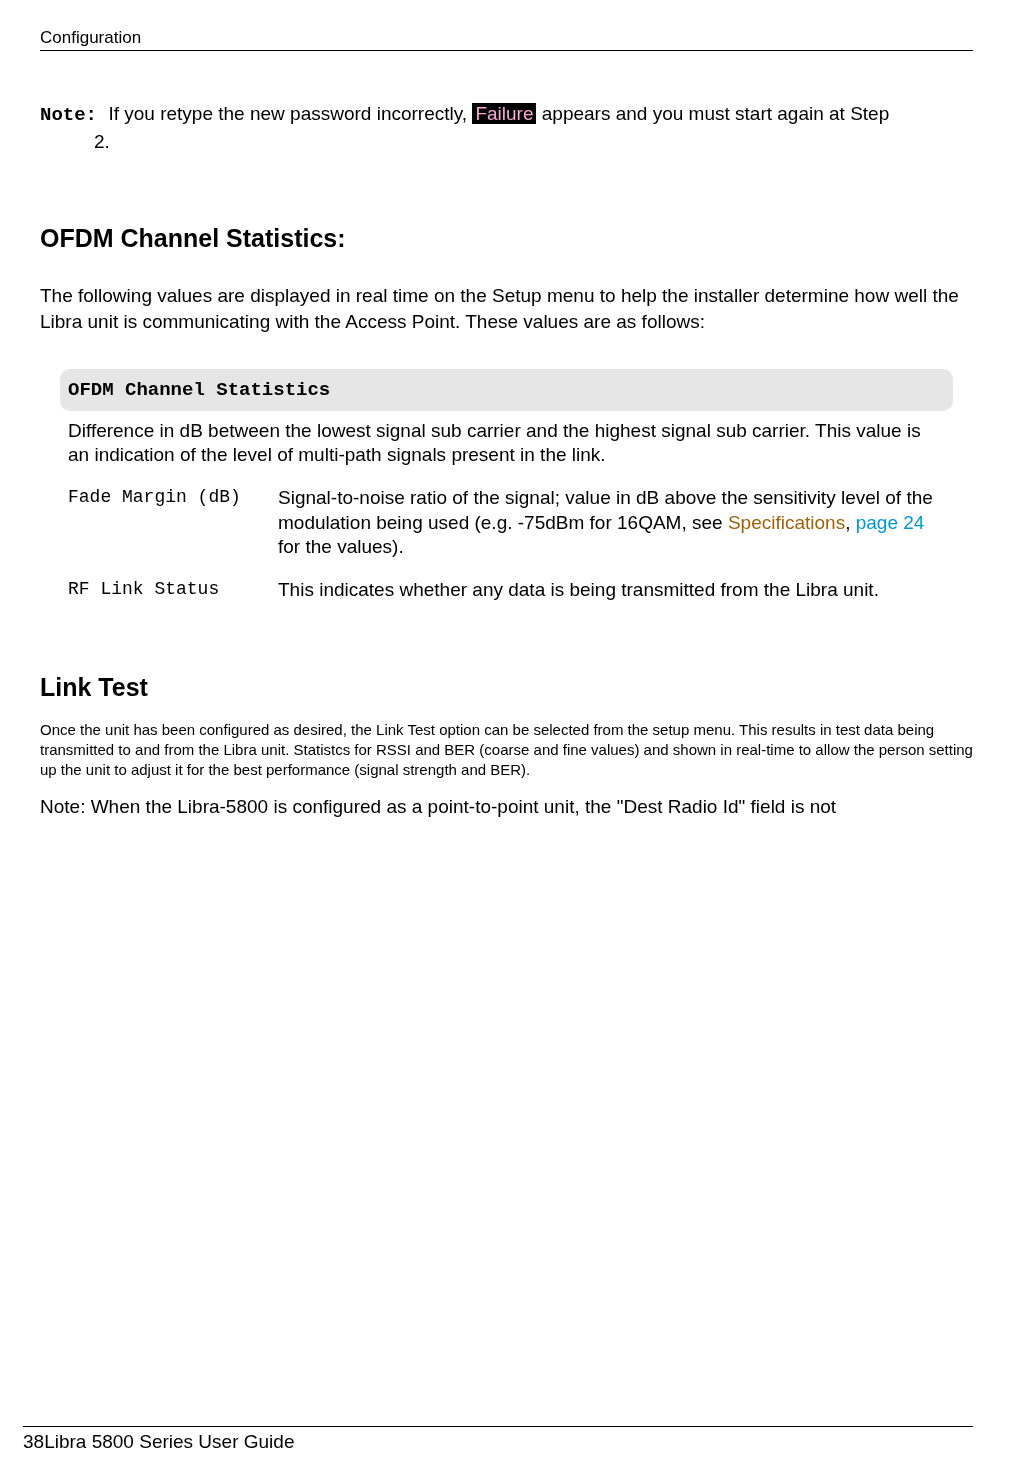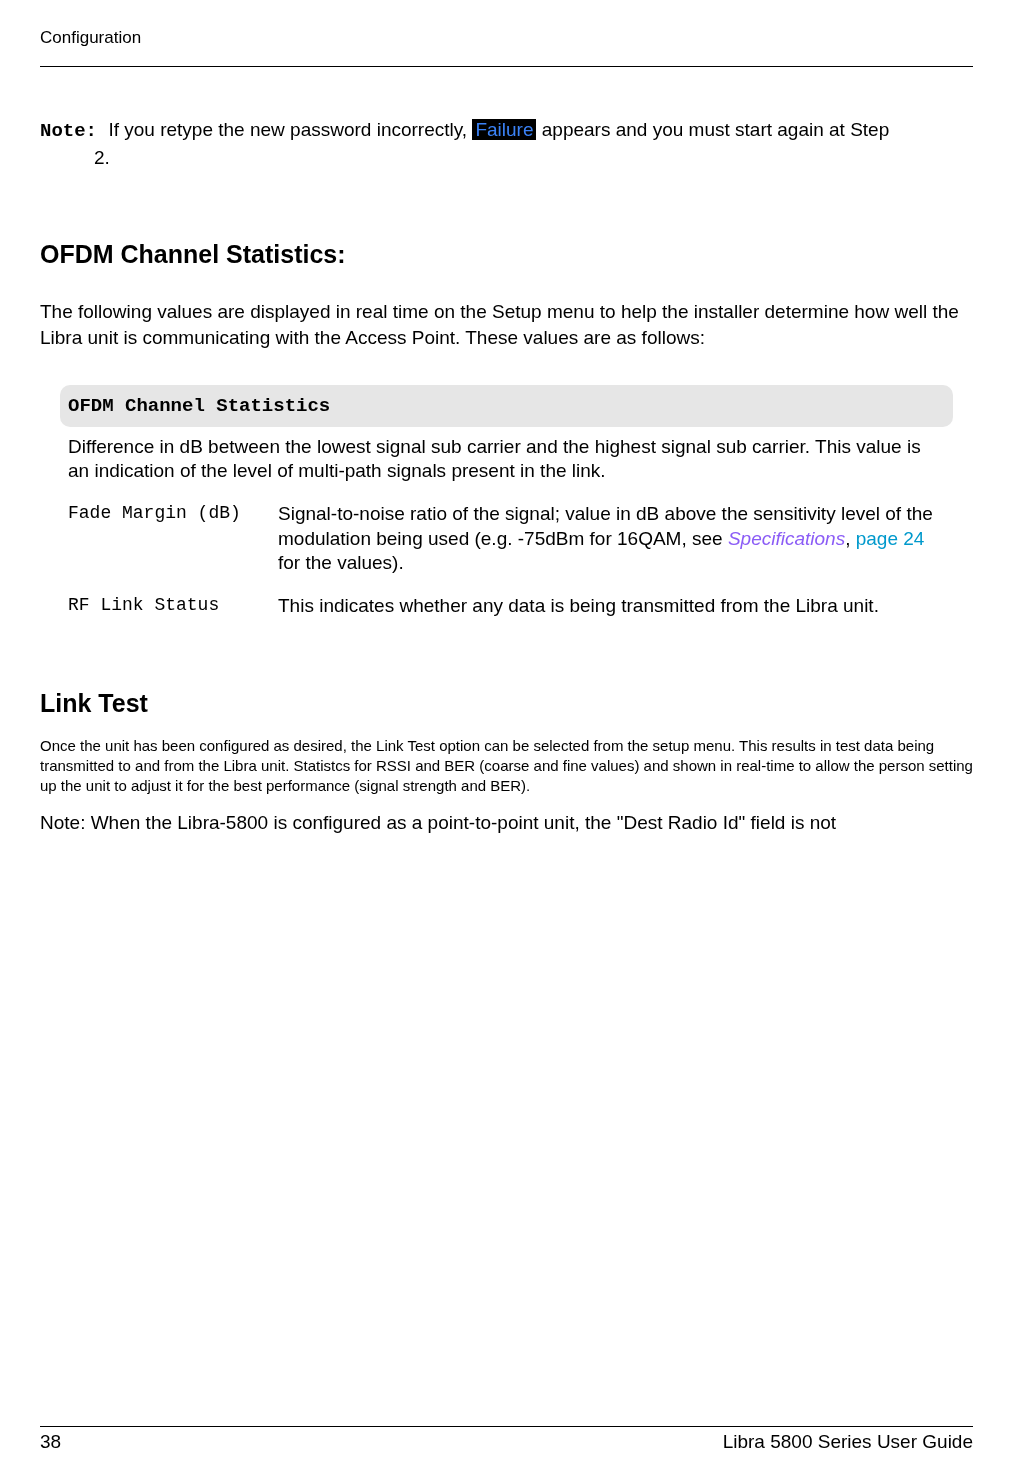--- a/index.html
+++ b/index.html
@@ -10,33 +10,33 @@
       background: #fff;
       color: #000;
       position: relative;
       padding: 0 40px;
     }
     .header {
       display: flex;
       justify-content: space-between;
       border-bottom: 1.5px solid #000;
       padding-top: 28px;
-      padding-bottom: 18px;
+      padding-bottom: 2px;
       font-size: 17px;
     }
     .note-block {
       margin-top: 50px;
       font-size: 19px;
       line-height: 1.35;
     }
     .note-label { font-weight: bold; font-family: Liberation Mono, monospace; }
     .note-line2 { margin-left: 54px; }
     .highlight {
       background: #000;
-      color: #3b82f6;
+      color: #f9a8d4;
       padding: 0 3px;
     }
     h2.ofdm-heading {
       font-size: 25px;
       font-weight: bold;
       margin-top: 70px;
     }
     .ofdm-intro {
       font-size: 19px;
       margin-top: 30px;
@@ -62,45 +62,44 @@
       line-height: 1.3;
     }
     .cell-label {
       font-family: "Courier New", monospace;
       flex: 0 0 210px;
       font-size: 18px;
     }
     .cell-desc {
       flex: 1;
     }
-    .link-cyan { color: #8b5cf6; font-style: italic; }
+    .link-cyan { color: #a16207; }
     .link-cyan-noitalic { color: #0099cc; }
     h2.linktest-heading {
       font-size: 25px;
       font-weight: bold;
       margin-top: 60px;
     }
     .linktest-para {
       font-size: 15px;
       margin-top: 18px;
       line-height: 1.35;
     }
     .linktest-note {
       font-size: 19px;
       margin-top: 14px;
       line-height: 1.35;
     }
     .note2-line2 { margin-left: 54px; }
     .footer {
       position: absolute;
       bottom: 28px;
-      left: 40px;
+      left: 23px;
       right: 40px;
       display: flex;
-      justify-content: space-between;
       border-top: 1.5px solid #000;
       padding-top: 4px;
       font-size: 19px;
     }
   </style>
 </head>
 <body>
 
 <div class="header">
   <span>Configuration</span>

